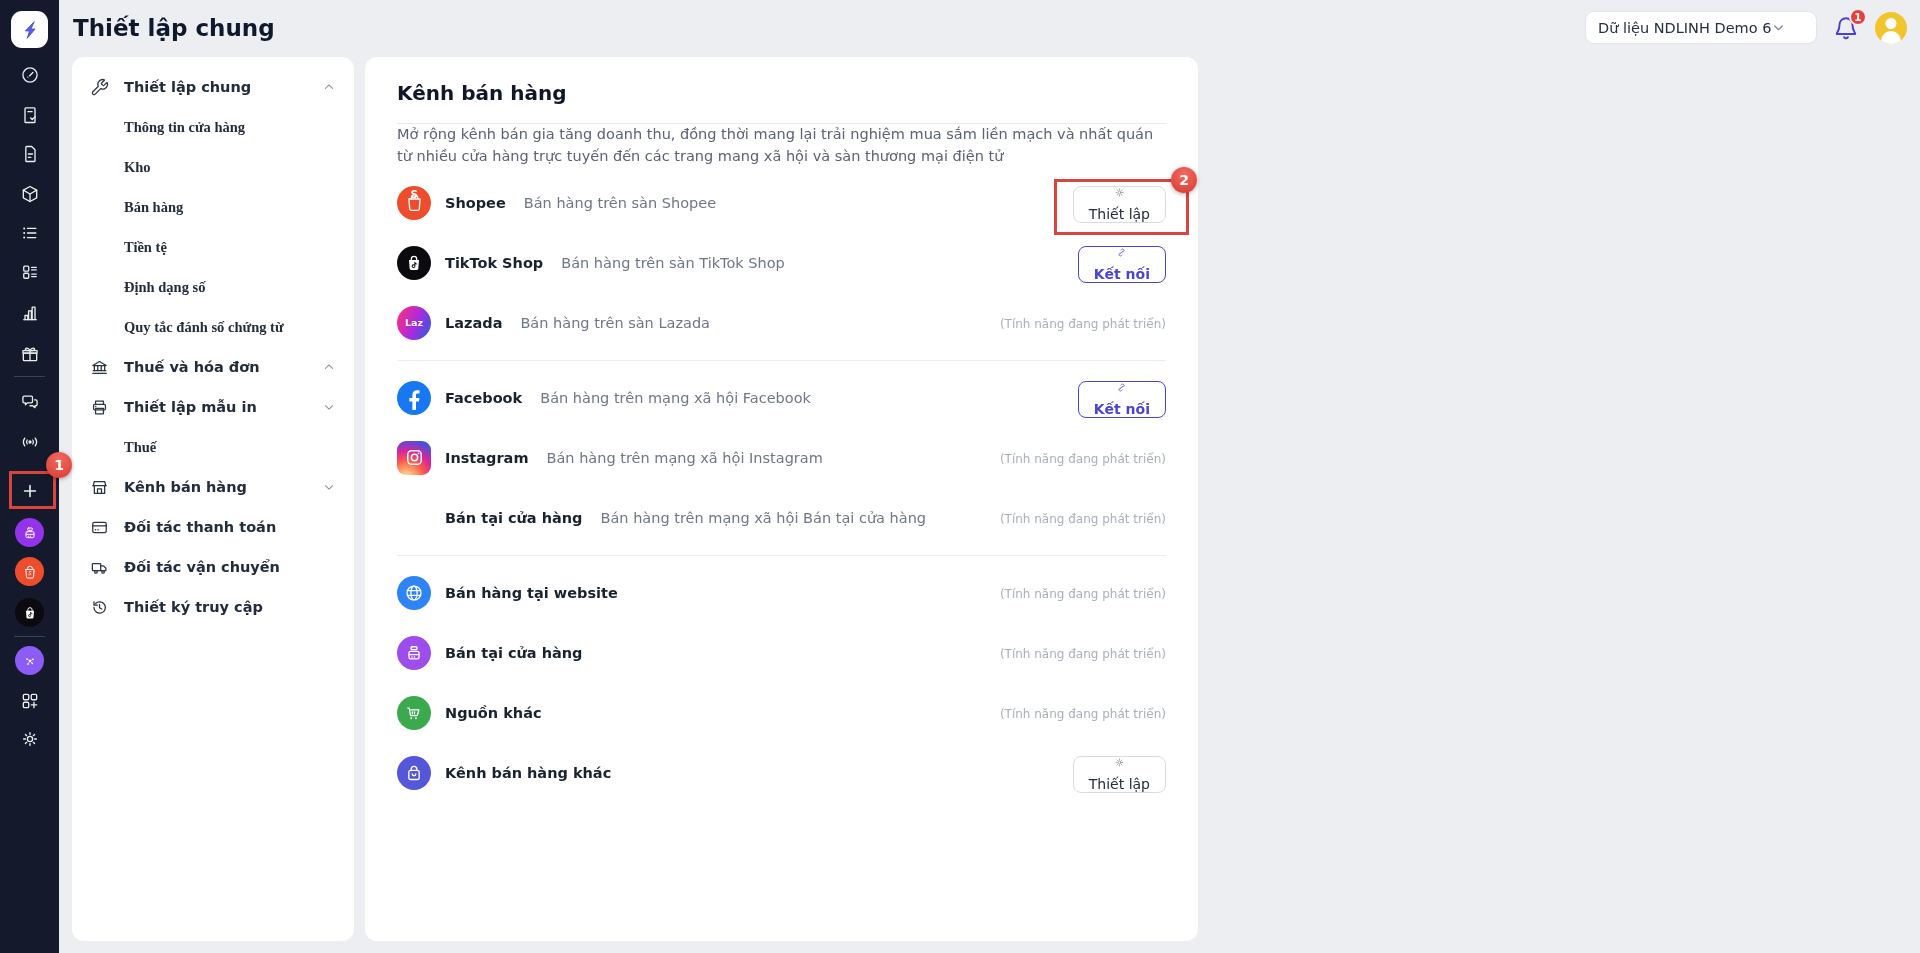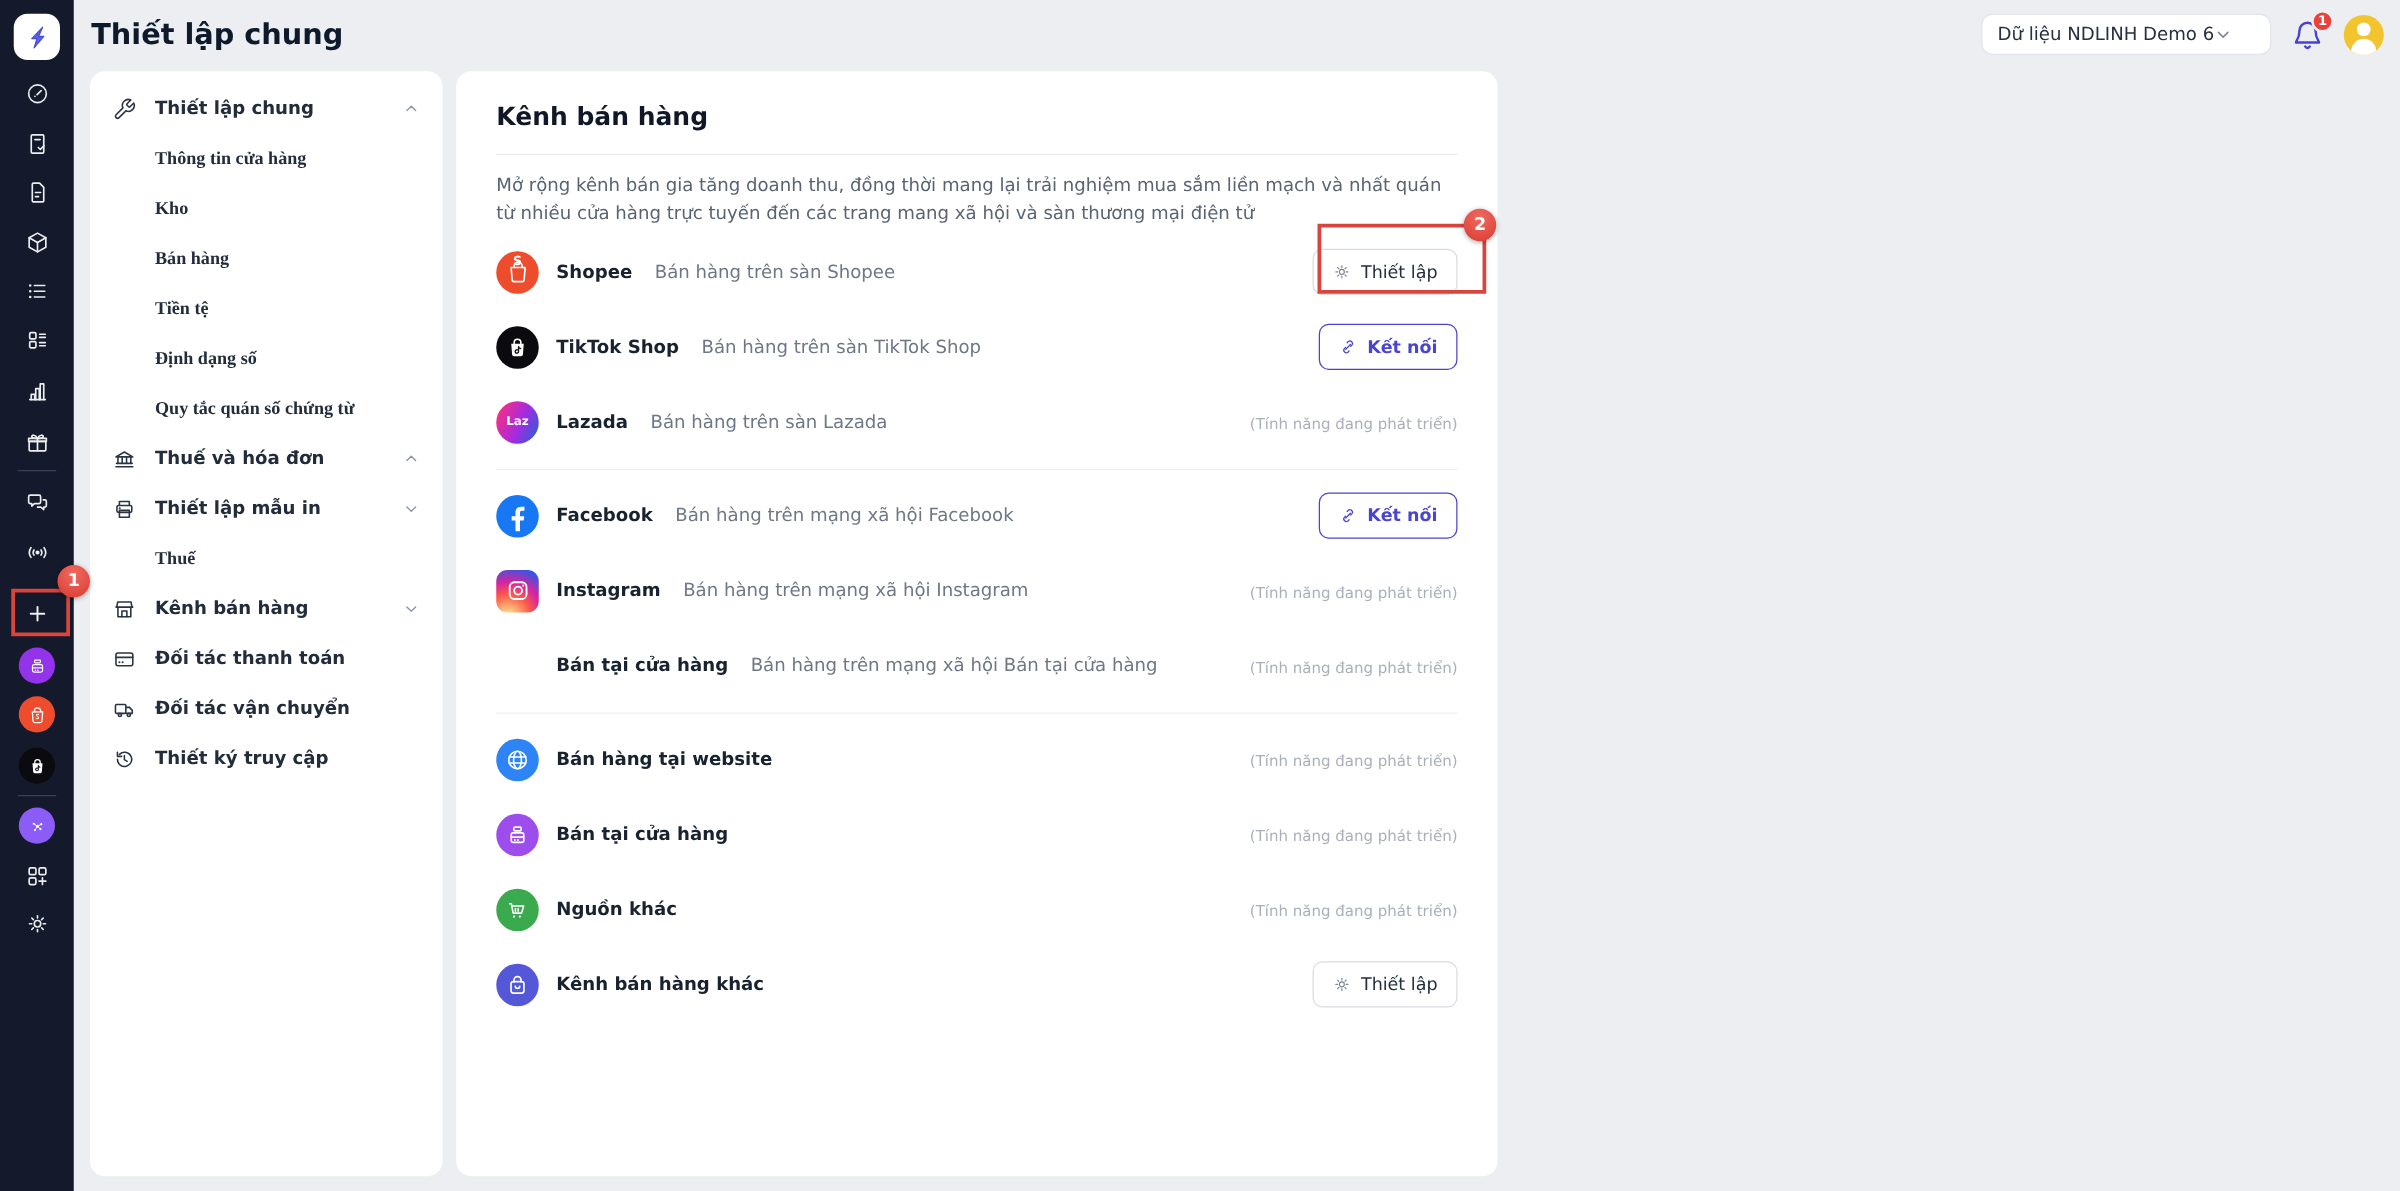--- a/index.html
+++ b/index.html
@@ -41,34 +41,34 @@
   .nav-ico svg { stroke:#2A3442; fill:none; stroke-width:1.6; stroke-linecap:round; stroke-linejoin:round; }
   .nav-label { margin-left:10px; font-size:14.5px; font-weight:700; color:#222C3B; white-space:nowrap; }
   .nav-item.sub { padding-left:52px; }
   .nav-item.sub .nav-label { margin-left:0; font-weight:600;font-family:Liberation Serif, serif; }
   .nav-chevron { margin-left:auto; display:flex; }
   .nav-chevron svg { stroke:#8A93A3; fill:none; stroke-width:1.8; stroke-linecap:round; stroke-linejoin:round; }
 
   
   .panel-title { font-size:20px; font-weight:700; color:#101828; }
   .title-rule { border:none; border-top:1px solid #E9EBEF; margin-top:18px; }
-  .panel-desc { margin-top:15px; font-size:14.5px; line-height:1.5; color:#5A6372; max-width:905px; }
+  .panel-desc { font-size:14.5px; line-height:1.5; color:#5A6372; max-width:905px; }
   .channel-list { margin-top:5px; }
   .channel-row { height:60px; display:flex; align-items:center; }
   .ch-ico { width:34px; height:34px; border-radius:50%; flex:none; margin-right:14px;
     display:flex; align-items:center; justify-content:center; position:relative; }
   .ch-ico.square { border-radius:9px; }
   .ch-ico.empty { background:transparent; }
   .ch-name { font-size:14.5px; font-weight:700; color:#19222F; white-space:nowrap; }
   .ch-sub { margin-left:18px; font-size:14.5px; color:#6E7785; white-space:nowrap; }
   .ch-action { margin-left:auto; }
   .group-divider { border:none; border-top:1px solid #ECEEF2; margin:7px 0; }
   .status-text { font-size:12px; color:#A9B0BA; white-space:nowrap;margin-left:16px; }
   .btn { display:inline-flex; align-items:center; gap:8px; height:37px; padding:0 15px; background:#fff;
-    border-radius:8px; font-family:inherit; font-size:14px; cursor:pointer; }
+    border-radius:8px; font-family:inherit; font-size:14px; cursor:pointer;flex-direction:column; }
   .btn-setup { border:1px solid #D8DCE2; color:#232D3C; font-weight:500; }
   .btn-setup svg { stroke:#7A8492; fill:none; stroke-width:1.5; stroke-linecap:round; }
   .btn-connect { border:1px solid #4A44D1; color:#4A44D1; font-weight:600; }
   .btn-connect svg { stroke:#4A44D1; fill:none; stroke-width:1.6; stroke-linecap:round; stroke-linejoin:round; }
   .laz-text { color:#fff; font-size:9.5px; font-weight:700; }
   .shopee-s { position:absolute; left:0; top:3px; width:100%; text-align:center; color:#fff; font-size:10px; font-weight:700; }
 
   
   .ann-box { position:absolute; border:3px solid #D9453C; z-index:20; pointer-events:none; }
   .ann-badge { position:absolute; width:26px; height:26px; border-radius:50%; z-index:21;
@@ -253,21 +253,21 @@
   <div class="nav-item sub">
       <span class="nav-label">Bán hàng</span>
     </div>
   <div class="nav-item sub">
       <span class="nav-label">Tiền tệ</span>
     </div>
   <div class="nav-item sub">
       <span class="nav-label">Định dạng số</span>
     </div>
   <div class="nav-item sub">
-      <span class="nav-label">Quy tắc quán số chứng từ</span>
+      <span class="nav-label">Quy tắc đánh số chứng từ</span>
     </div>
 
   <div class="nav-item">
     <span class="nav-ico">
         <svg width="19" height="19" viewBox="0 0 24 24">
           <path d="M3.5 9.5 12 4.5l8.5 5z"></path>
           <path d="M5.5 9.5V16M9.8 9.5V16M14.2 9.5V16M18.5 9.5V16"></path>
           <path d="M4 16h16M3.5 19.5h17"></path>
         </svg>
       </span>

